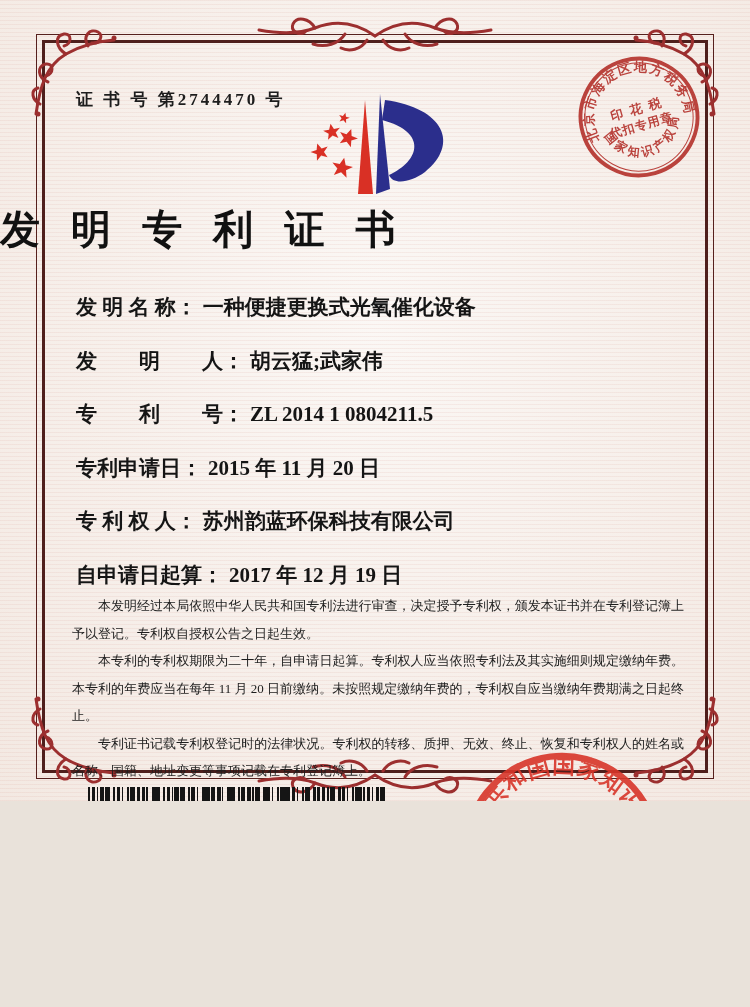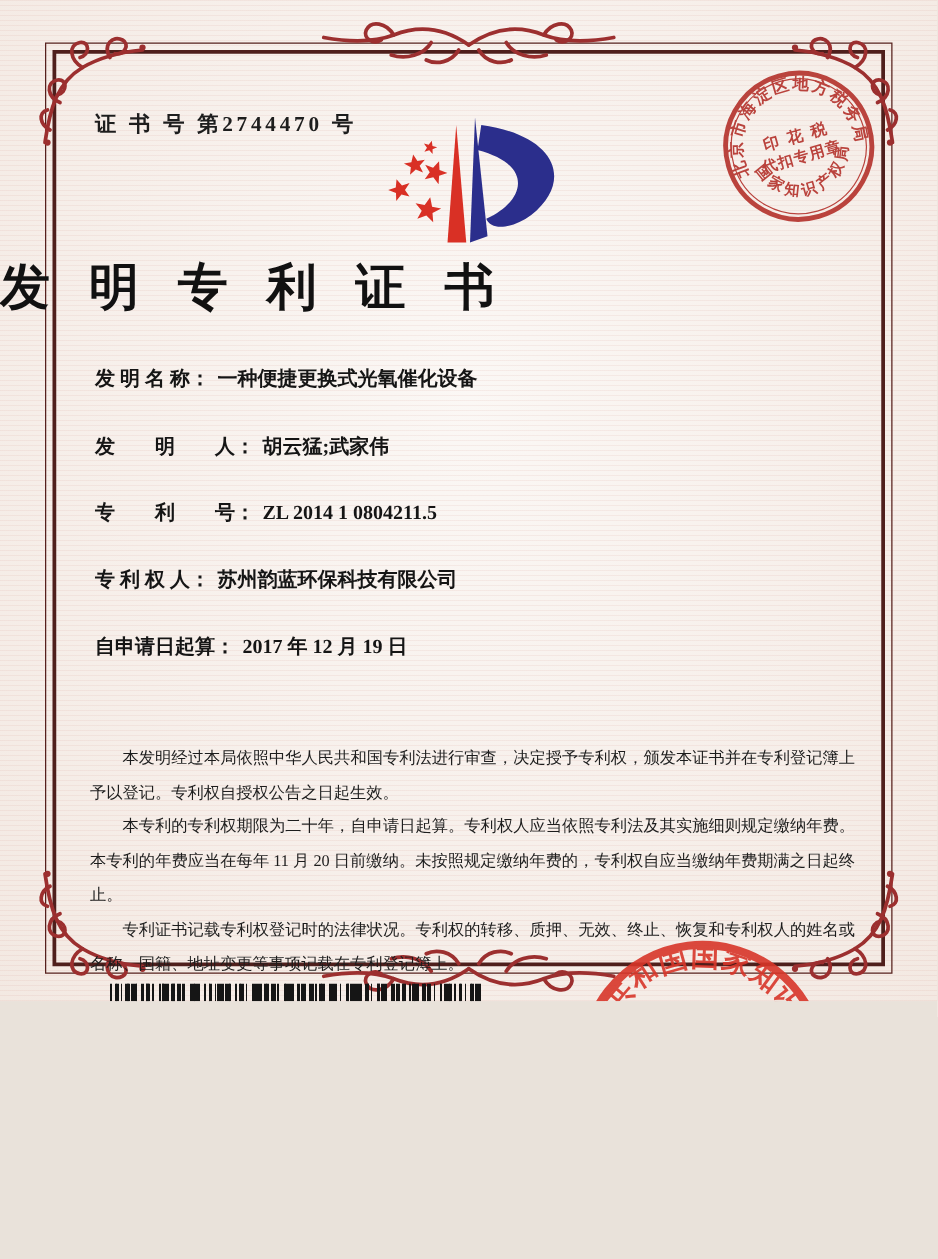--- a/index.html
+++ b/index.html
@@ -23,21 +23,21 @@
   .ornament { position:absolute; pointer-events:none; }
   .cert-no { position:absolute; left:76px; top:88px; font-size:17px; font-weight:bold;
     letter-spacing:3px; color:#1d1d1d; }
   .tax-stamp { position:absolute; left:566px; top:44px; width:146px; height:146px;
     transform:rotate(-16deg); opacity:.92; }
   .logo { position:absolute; left:292px; top:90px; width:176px; height:110px; }
   .title { position:absolute; left:0; right:0; top:202px; text-align:left;
     font-size:40px; font-weight:bold; letter-spacing:10px; color:#111;
     font-family:"Liberation Sans","DejaVu Sans",sans-serif; }
   .fields { position:absolute; left:76px; top:293px; width:600px; }
-  .field-row { height:53.5px; font-size:16px; white-space:nowrap; }
+  .field-row { height:53.5px; font-size:21px; white-space:nowrap; }
   .field-label { font-weight:bold; color:#151515; }
   .field-value { font-weight:bold; color:#151515; margin-left:6px; }
   .body-text { position:absolute; left:72px; right:66px; top:592px;
     font-size:13px; line-height:27.5px; color:#1d1d1d; }
   .body-text p { margin:0; text-indent:2em; text-align:justify; }
   .barcode { position:absolute; left:88px; top:787px; width:300px; height:25px;
     background:
       repeating-linear-gradient(90deg,#151515 0 2px,transparent 2px 4px,#151515 4px 7px,transparent 7px 9px,#151515 9px 10px,transparent 10px 14px,#151515 14px 16px,transparent 16px 17px,#151515 17px 22px,transparent 22px 25px),
       repeating-linear-gradient(90deg,transparent 0 5px,#151515 5px 6px,transparent 6px 12px,#151515 12px 15px,transparent 15px 21px,#151515 21px 22px,transparent 22px 29px,#151515 29px 31px,transparent 31px 37px);
   }
@@ -146,20 +146,23 @@
     <div class="field-row">
       <span class="field-label">发 明 名 称：</span><span class="field-value">一种便捷更换式光氧催化设备</span>
     </div>
     <div class="field-row">
       <span class="field-label">发　　明　　人：</span><span class="field-value">胡云猛;武家伟</span>
     </div>
     <div class="field-row">
       <span class="field-label">专　　利　　号：</span><span class="field-value">ZL 2014 1 0804211.5</span>
     </div>
     <div class="field-row">
+      <span class="field-label">专利申请日：</span><span class="field-value">2015 年 11 月 20 日</span>
+    </div>
+    <div class="field-row">
       <span class="field-label">专 利 权 人：</span><span class="field-value">苏州韵蓝环保科技有限公司</span>
     </div>
     <div class="field-row">
       <span class="field-label">自申请日起算：</span><span class="field-value">2017 年 12 月 19 日</span>
     </div>
   </div>
 
   <div class="body-text">
     <p>本发明经过本局依照中华人民共和国专利法进行审查，决定授予专利权，颁发本证书并在专利登记簿上予以登记。专利权自授权公告之日起生效。</p>
     <p>本专利的专利权期限为二十年，自申请日起算。专利权人应当依照专利法及其实施细则规定缴纳年费。本专利的年费应当在每年 11 月 20 日前缴纳。未按照规定缴纳年费的，专利权自应当缴纳年费期满之日起终止。</p>

